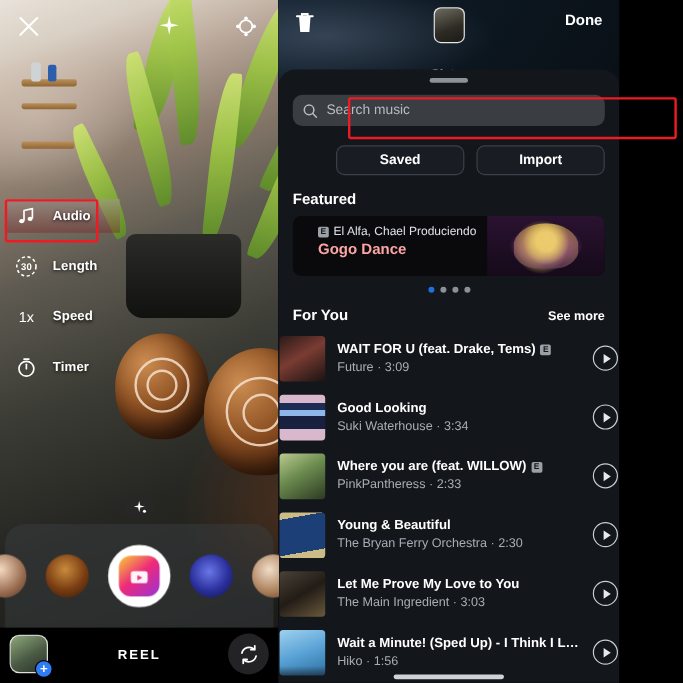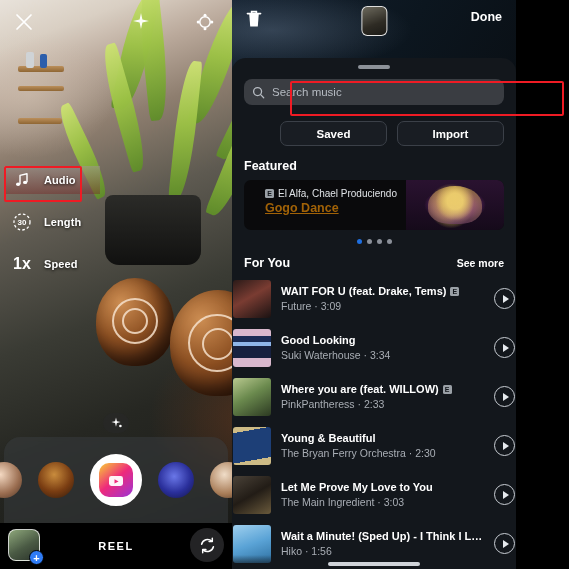--- a/index.html
+++ b/index.html
@@ -240,21 +240,21 @@
   .feat-txt { position: relative; padding: 8px 21px; }
   .feat-artist {
     color: #dfe2e6; font-size: 10px; display: flex; align-items: center; gap: 4px;
   }
   .ebadge {
     display:inline-flex; align-items:center; justify-content:center;
     width: 9px; height: 9px; border-radius: 1.5px;
     background: #9aa0a6; color:#13171c; font-size: 7px; font-weight: 700;
     line-height: 9px;
   }
-  .feat-name { color:#a16207; font-size: 12.5px; font-weight: 700; margin-top: 2px; text-decoration: underline; }
+  .feat-name { color:#fca5a5; font-size: 12.5px; font-weight: 700; margin-top: 2px; }
 
   .dots { display: flex; gap: 5px; justify-content: center; margin-top: 9px; }
   .dot { width: 5px; height: 5px; border-radius: 50%; background: #8b9099; cursor: pointer; }
   .dot.on { background: #1f6fe0; }
 
   .foryou-row {
     display: flex; align-items: baseline; justify-content: space-between;
     padding: 12px 12px 4px;
   }
   .foryou-row .t { color:#fff; font-size: 12.5px; font-weight: 700; }
@@ -366,26 +366,36 @@
           <svg width="20" height="20" viewBox="0 0 20 20">
             <circle cx="10" cy="10" r="8" fill="none" stroke="#fff" stroke-width="1.3" stroke-dasharray="2.6 2.2"></circle>
             <text x="10" y="13" text-anchor="middle" font-size="8" font-weight="700" fill="#fff" font-family="Liberation Sans, sans-serif">30</text>
           </svg>
         </span>
         <span class="t-lab">Length</span>
       </div>
 
       <div class="tool">
         <span class="t-ico">
-          <span style="color:#fff;font-size:16px;font-weight:700;">1x</span>
+          <span style="color:#fff;font-size:12px;font-weight:400;">1x</span>
         </span>
         <span class="t-lab">Speed</span>
       </div>
 
 
+      <div class="tool">
+        <span class="t-ico">
+          <svg width="18" height="18" viewBox="0 0 18 18">
+            <circle cx="9" cy="10.3" r="6.2" fill="none" stroke="#fff" stroke-width="1.4"></circle>
+            <path d="M9 6.6v3.7" stroke="#fff" stroke-width="1.4" stroke-linecap="round"></path>
+            <path d="M7 2.2h4" stroke="#fff" stroke-width="1.4" stroke-linecap="round"></path>
+          </svg>
+        </span>
+        <span class="t-lab">Timer</span>
+      </div>
     </div>
 
     <div class="ar-dot">
       <svg width="14" height="14" viewBox="0 0 14 14">
         <path d="M7 1.4 L7.9 5.2 L11.6 6.1 L7.9 7 L7 10.8 L6.1 7 L2.4 6.1 L6.1 5.2 Z" fill="#fff"></path>
         <circle cx="11.4" cy="10" r="1.3" fill="#fff"></circle>
       </svg>
     </div>
 
     <div class="fx-tray">

